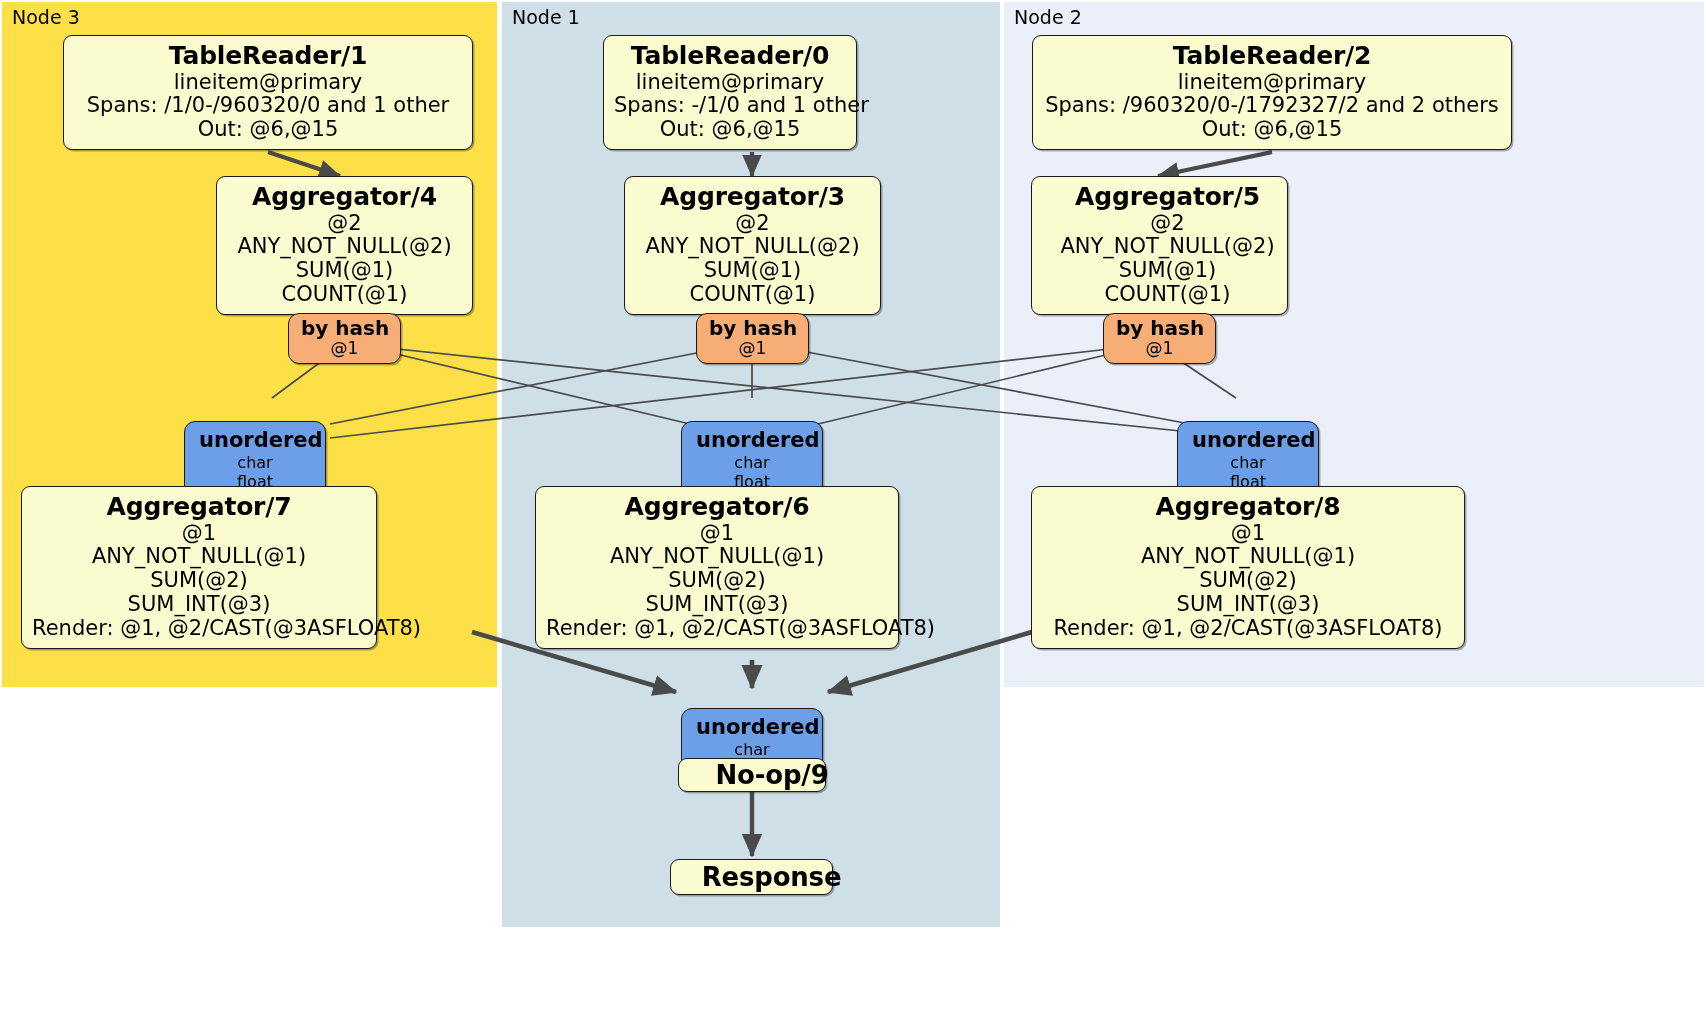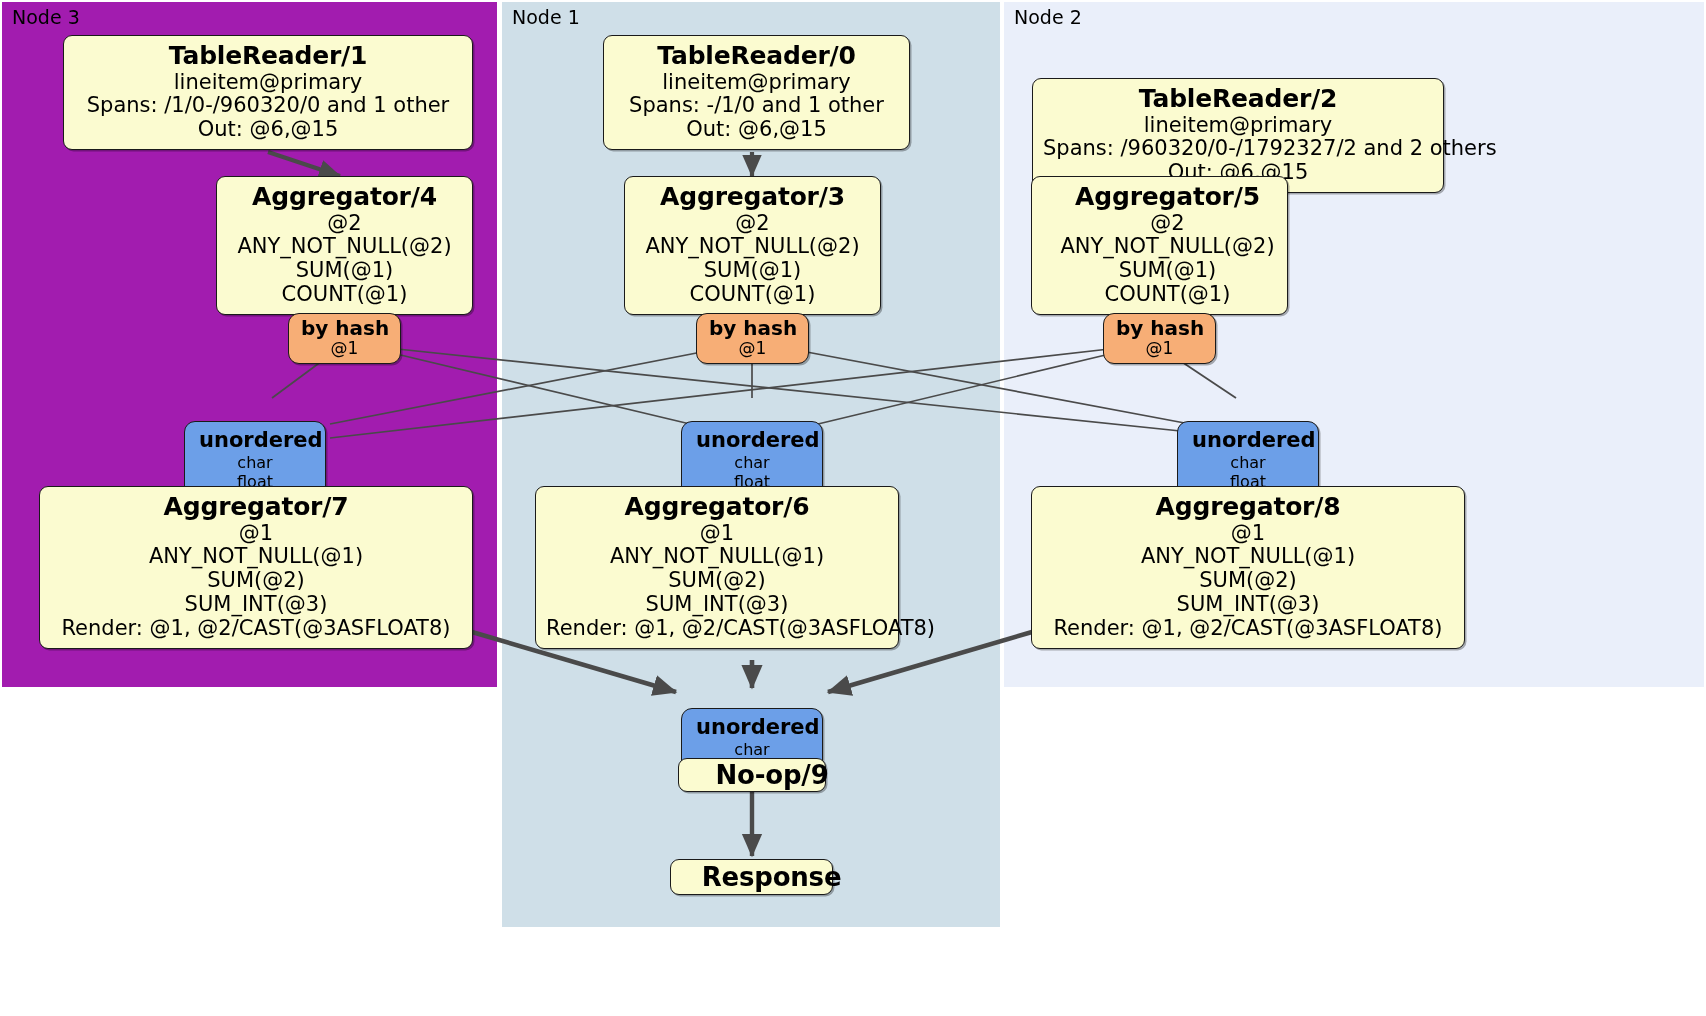--- a/index.html
+++ b/index.html
@@ -133,21 +133,21 @@
     font-size: 26px;
     letter-spacing: -0.2px;
     white-space: nowrap;
   }
 </style>
 </head>
 <body>
 
 <div id="stage">
 
-  <div class="node-panel" style="left:2px; top:2px; width:495px; height:685px; background:#a21caf;">
+  <div class="node-panel" style="left:2px; top:2px; width:495px; height:685px; background:#fde047;">
     <div class="node-panel-label">Node 3</div>
   </div>
 
   <div class="node-panel" style="left:502px; top:2px; width:498px; height:925px; background:#cfdfe8;">
     <div class="node-panel-label">Node 1</div>
   </div>
 
   <div class="node-panel" style="left:1004px; top:2px; width:700px; height:685px; background:#eaeffa;">
     <div class="node-panel-label">Node 2</div>
   </div>
@@ -214,30 +214,30 @@
     <div class="router-line">@1</div>
   </div>
 
   <div class="sync-box" style="left:184px; top:396px; width:142px;">
     <div class="sync-title">unordered</div>
     <div class="sync-line">char</div>
     <div class="sync-line">float</div>
     <div class="sync-line">int</div>
   </div>
 
-  <div class="proc-box" style="left:39px; top:486px; width:434px;">
+  <div class="proc-box" style="left:21px; top:486px; width:356px;">
     <div class="proc-title">Aggregator/7</div>
     <div class="proc-line">@1</div>
     <div class="proc-line">ANY_NOT_NULL(@1)</div>
     <div class="proc-line">SUM(@2)</div>
     <div class="proc-line">SUM_INT(@3)</div>
     <div class="proc-line">Render: @1, @2/CAST(@3ASFLOAT8)</div>
   </div>
 
-  <div class="proc-box" style="left:603px; top:35px; width:307px;">
+  <div class="proc-box" style="left:603px; top:35px; width:254px;">
     <div class="proc-title">TableReader/0</div>
     <div class="proc-line">lineitem@primary</div>
     <div class="proc-line">Spans: -/1/0 and 1 other</div>
     <div class="proc-line">Out: @6,@15</div>
   </div>
 
   <div class="proc-box" style="left:624px; top:176px; width:257px;">
     <div class="proc-title">Aggregator/3</div>
     <div class="proc-line">@2</div>
     <div class="proc-line">ANY_NOT_NULL(@2)</div>
@@ -273,21 +273,21 @@
   </div>
 
   <div class="simple-box" style="left:678px; top:758px; width:148px; height:34px;">
     <div class="simple-label">No-op/9</div>
   </div>
 
   <div class="simple-box" style="left:670px; top:859px; width:163px; height:36px;">
     <div class="simple-label">Response</div>
   </div>
 
-  <div class="proc-box" style="left:1032px; top:35px; width:412px;margin-top:43px;">
+  <div class="proc-box" style="left:1032px; top:35px; width:480px;">
     <div class="proc-title">TableReader/2</div>
     <div class="proc-line">lineitem@primary</div>
     <div class="proc-line">Spans: /960320/0-/1792327/2 and 2 others</div>
     <div class="proc-line">Out: @6,@15</div>
   </div>
 
   <div class="proc-box" style="left:1031px; top:176px; width:257px;padding-left:26px;">
     <div class="proc-title">Aggregator/5</div>
     <div class="proc-line">@2</div>
     <div class="proc-line">ANY_NOT_NULL(@2)</div>

